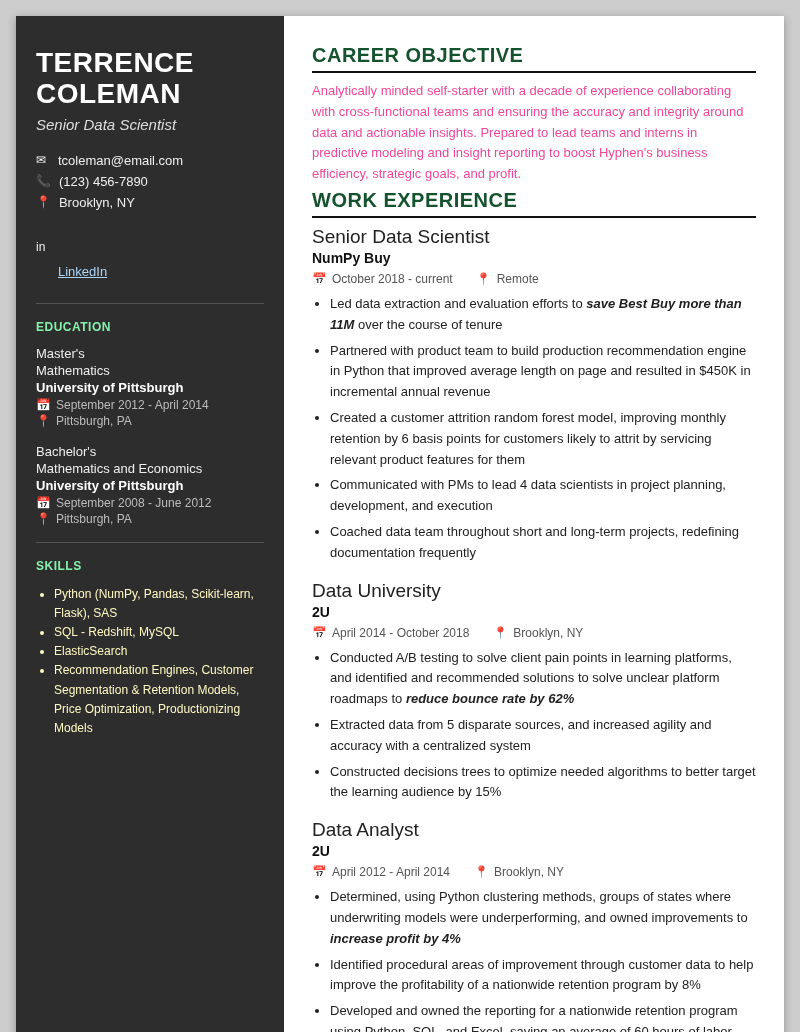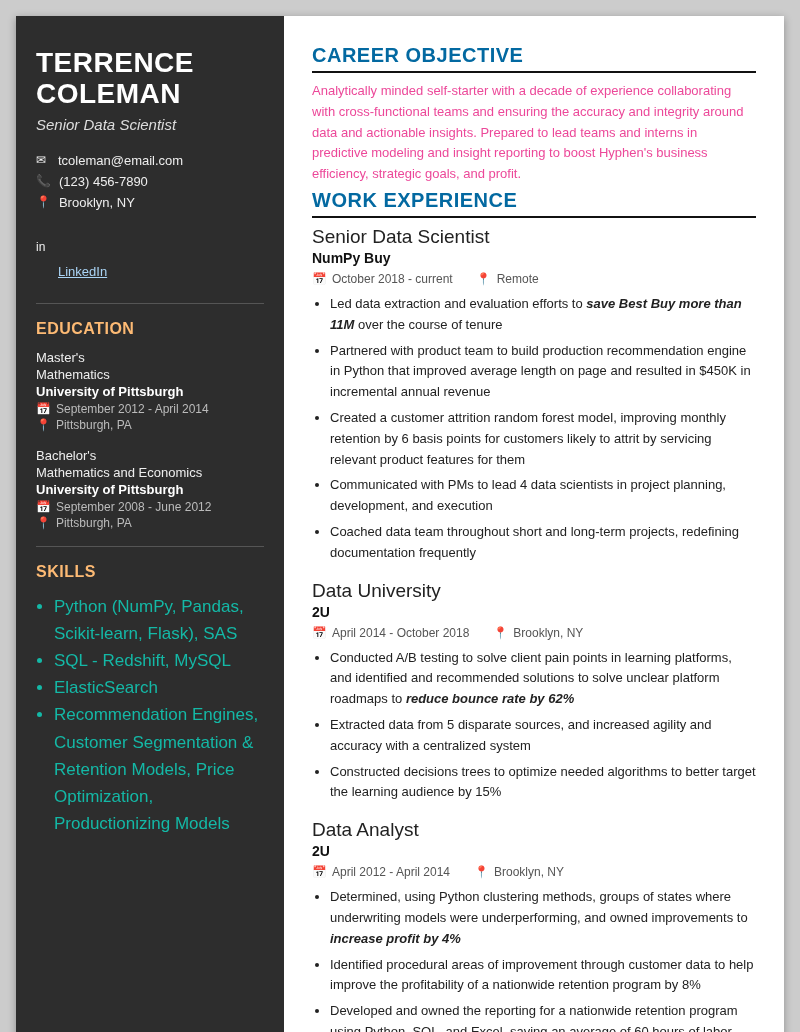--- a/index.html
+++ b/index.html
@@ -60,25 +60,25 @@
     .contact-icon {
       font-size: 12px;
       min-width: 14px;
     }
     .divider {
       border: none;
       border-top: 1px solid #555;
       margin: 0 0 16px 0;
     }
     .sidebar-section-title {
-      font-size: 16px;
+      font-size: 12px;
       font-weight: 900;
       letter-spacing: 0.5px;
       margin-bottom: 12px;
-      color: #fdba74;
+      color: #86efac;
     }
     .edu-item {
       margin-bottom: 16px;
     }
     .edu-degree {
       font-size: 13px;
       color: #eee;
       margin-bottom: 2px;
     }
     .edu-major {
@@ -103,37 +103,37 @@
     .edu-location {
       font-size: 12px;
       color: #bbb;
       display: flex;
       align-items: center;
       gap: 5px;
     }
     .skills-list {
       list-style: disc;
       padding-left: 18px;
-      font-size: 17px;
-      color: #14b8a6;
+      font-size: 12px;
+      color: #fef9c3;
       line-height: 1.6;
     }
     
     .main {
       flex: 1;
       padding: 28px 28px 28px 28px;
       background: #fff;
     }
     .main-section-title {
       font-size: 20px;
       font-weight: 900;
       text-transform: uppercase;
       letter-spacing: 0.5px;
       margin-bottom: 8px;
-      color: #0369a1;
+      color: #14532d;
       border-bottom: 2px solid #111;
       padding-bottom: 4px;
     }
     .career-objective p {
       font-size: 13px;
       line-height: 1.6;
       color: #ec4899;
       margin-bottom: 4px;
     }
     .job-title {

